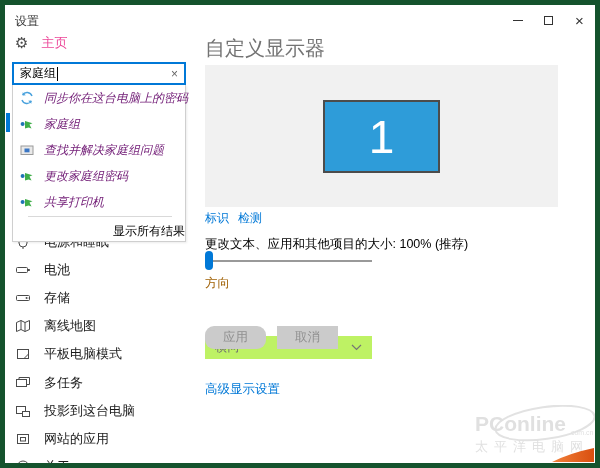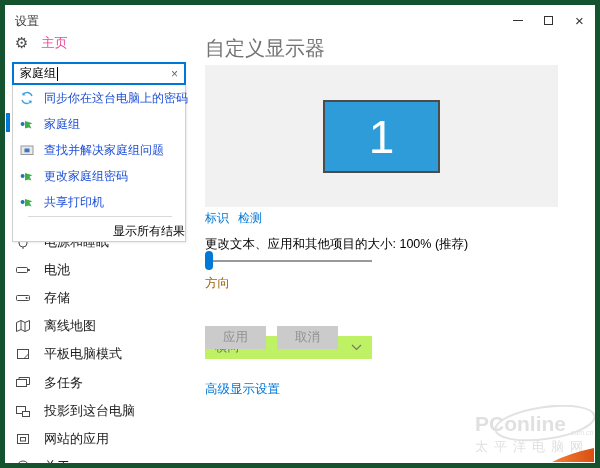--- a/index.html
+++ b/index.html
@@ -25,21 +25,21 @@
   .searchbox { position:absolute; left:7px; top:57px; width:174px; height:23px;
                border:2px solid #0078d7; background:#fff; display:flex; align-items:center; padding:0 6px; }
   .searchbox .query { font-size:12px; color:#000; }
   .caret { width:1px; height:14px; background:#000; margin-left:1px; }
   .search-clear { margin-left:auto; font-size:12px; color:#666; cursor:pointer; line-height:1; }
 
   .dropdown { position:absolute; left:7px; top:80px; width:174px; height:157px; background:#fff;
               border:1px solid #cfcfcf; border-top:none; z-index:5;
               box-shadow:1px 1px 2px rgba(0,0,0,0.08); }
   .sugg { position:absolute; left:0; width:100%; height:26px; display:flex; align-items:center; padding-left:7px; gap:10px; cursor:pointer; }
-  .sugg .txt { font-size:12px; color:#1d4ed8; white-space:nowrap; }
+  .sugg .txt { font-size:12px; color:#701a75; white-space:nowrap;font-style:italic; }
   .sugg-divider { position:absolute; left:15px; top:131px; width:144px; height:1px; background:#d9d9d9; }
   .show-all { position:absolute; left:0; top:136px; width:100%; height:20px; text-align:right;
               font-size:12px; color:#000000; cursor:pointer; line-height:20px; }
   .sel-indicator { position:absolute; left:1px; top:108px; width:4px; height:19px; background:#0078d7; z-index:6; }
 
   .nav { position:absolute; left:0; top:223px; width:190px; z-index:1; }
   .nav-row { height:28.1px; display:flex; align-items:center; padding-left:10px; gap:13px; cursor:pointer; }
   .nav-row .label { font-size:13px; color:#1a1a1a; white-space:nowrap; }
   .icon16 { width:16px; height:16px; flex:0 0 16px; }
 
@@ -55,21 +55,21 @@
   .scaling-label { position:absolute; left:200px; top:231px; font-size:12.5px; color:#000; }
   .slider-track { position:absolute; left:200px; top:255px; width:167px; height:2px; background:#999; }
   .slider-thumb { position:absolute; left:200px; top:246px; width:8px; height:19px; border-radius:4px; background:#0078d7; cursor:pointer; }
   .orient-label { position:absolute; left:200px; top:270px; font-size:12.5px; color:#a16207; }
   .combobox { position:absolute; left:200px; top:287px; width:167px; height:23px; background:#bef264;
               display:flex; align-items:center; padding:0 10px;margin-top:44px; }
   .combobox .val { font-size:12.5px; color:#6e6e6e; }
   .combobox .chev { margin-left:auto; }
   .btn { position:absolute; top:321px; width:61px; height:23px; background:#cbcbcb; border:none;
          font-size:12.5px; color:#8f8f8f; text-align:center; line-height:23px; }
-  .btn-apply { left:200px; }
+  .btn-apply { left:200px;border-radius:9px; }
   .btn-cancel { left:272px; }
   .advanced { position:absolute; left:200px; top:352px; font-size:12.5px;margin-top:24px; }
 
   
   .watermark { position:absolute; left:468px; top:400px; width:130px; height:56px; opacity:0.75; pointer-events:none; }
   .corner-swoosh { position:absolute; right:1px; bottom:1px; width:42px; height:14px; pointer-events:none; }
 </style>
 </head>
 <body>
 

